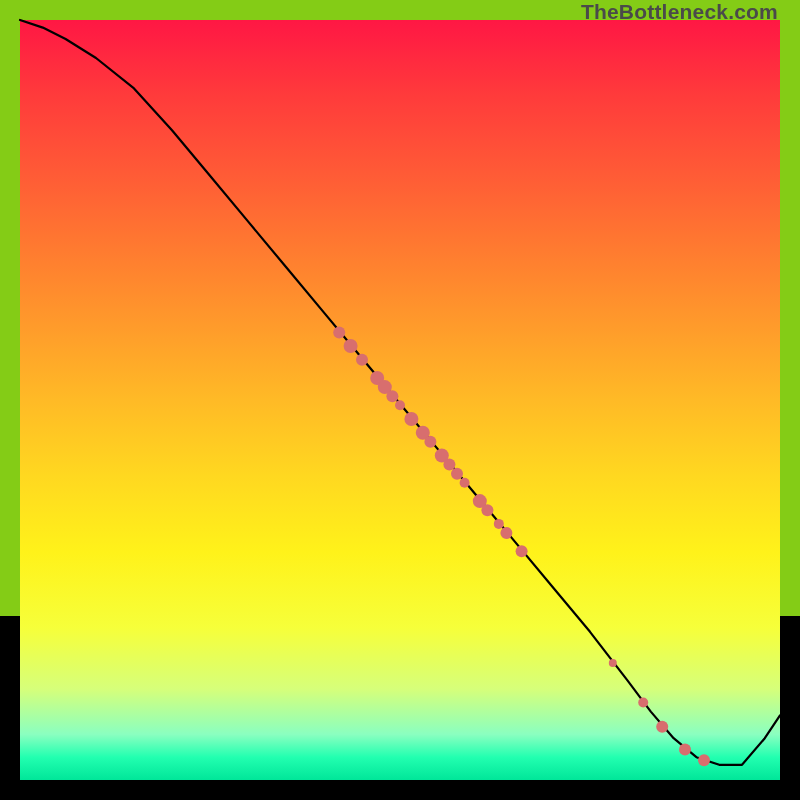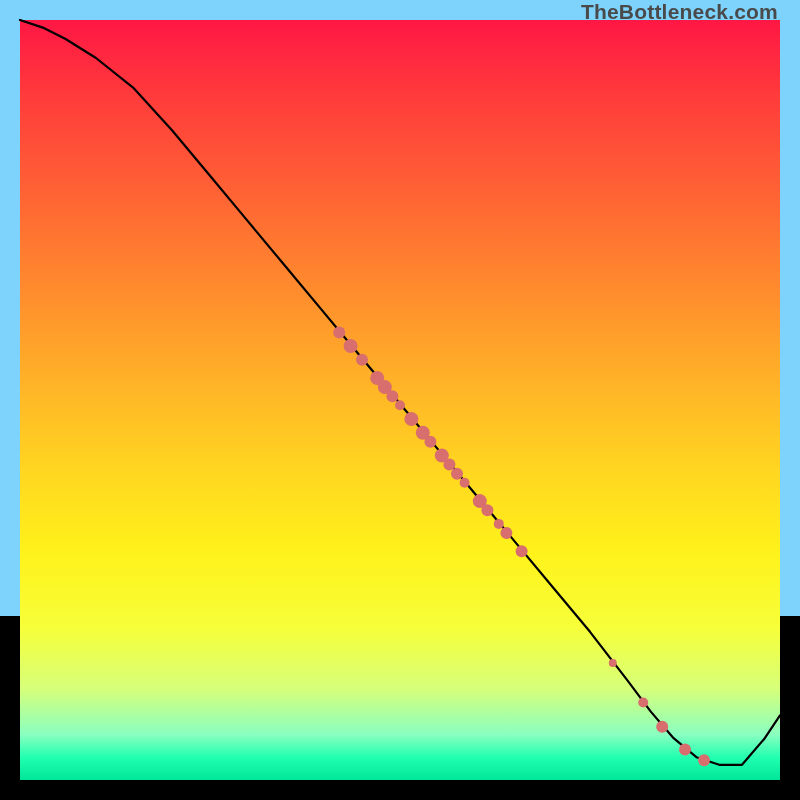--- a/index.html
+++ b/index.html
@@ -8,21 +8,21 @@
     width: 800px;
     height: 800px;
     background: #000;
     font-family: Arial, Helvetica, sans-serif;
     overflow: hidden;
   }
   .outer {
     position: relative;
     width: 800px;
     height: 616px;
-    background: #7dd3fc;
+    background: #84cc16;
   }
   .plot {
     position: absolute;
     left: 20px;
     top: 20px;
     width: 760px;
     height: 760px;
     background: linear-gradient(to bottom,
       #ff1744 0%,
       #ff3b3b 10%,

